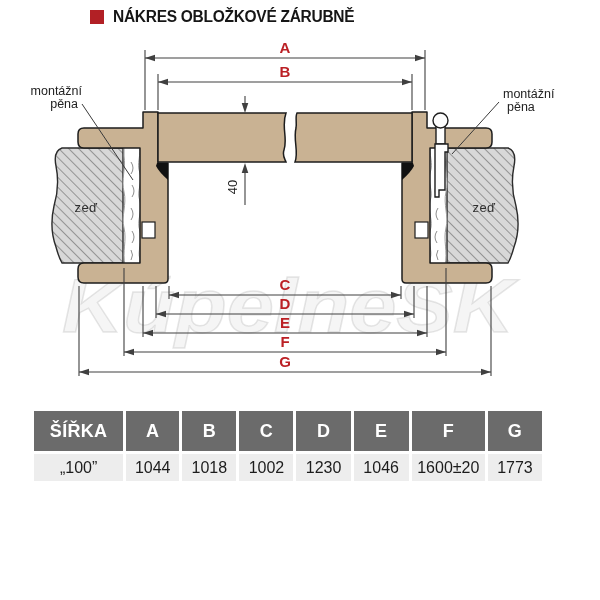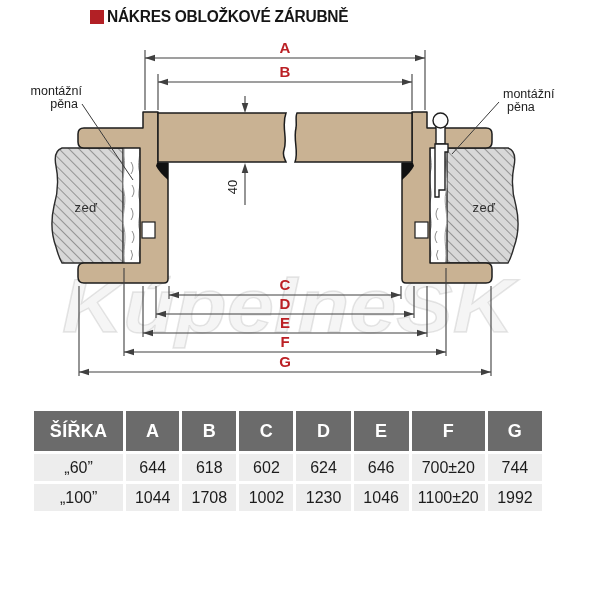--- a/index.html
+++ b/index.html
@@ -1,19 +1,19 @@
 <!DOCTYPE html>
 <html><head>
 <meta charset="utf-8">
 <style>
   html,body{margin:0;padding:0;background:#fff;}
   .page{position:relative;width:600px;height:600px;background:#ffffff;overflow:hidden;
         font-family:"Liberation Sans",sans-serif;}
   
-  .title-row{position:absolute;top:8px;left:90px;display:flex;align-items:center;gap:3px;}
+  .title-row{position:absolute;top:8px;left:90px;display:flex;align-items:center;gap:9px;}
   .title-sq{width:14px;height:14px;background:#b22025;flex:0 0 auto;}
   .title-text{font-size:16px;font-weight:bold;color:#161616;letter-spacing:-0.3px;
               transform:scaleX(.97);transform-origin:left center;white-space:nowrap;}
   
   .diagram{position:absolute;left:0;top:0;}
   .diagram text{font-family:"Liberation Sans",sans-serif;}
   .dim-letter{font-size:15px;font-weight:bold;fill:#bb2025;text-anchor:middle;}
   .small-label{font-size:12.5px;fill:#222;}
   .wall-label{font-size:13px;fill:#2e2e2e;letter-spacing:.5px;}
   .wm{font-size:76px;font-style:italic;font-weight:bold;fill:rgba(120,120,120,0.07);
@@ -157,35 +157,25 @@
           <th>B</th>
           <th>C</th>
           <th>D</th>
           <th>E</th>
           <th>F</th>
           <th>G</th>
         </tr>
       </thead>
     <tbody>
         <tr>
-          <td>„60”</td>
-          <td>644</td>
-          <td>618</td>
-          <td>602</td>
-          <td>624</td>
-          <td>646</td>
-          <td>700±20</td>
-          <td>744</td>
-        </tr>
-        <tr>
           <td>„100”</td>
           <td>1044</td>
-          <td>1708</td>
+          <td>1018</td>
           <td>1002</td>
           <td>1230</td>
           <td>1046</td>
-          <td>1100±20</td>
-          <td>1992</td>
+          <td>1600±20</td>
+          <td>1773</td>
         </tr>
       </tbody>
   </table>
 
 </div>
 
 </body></html>

